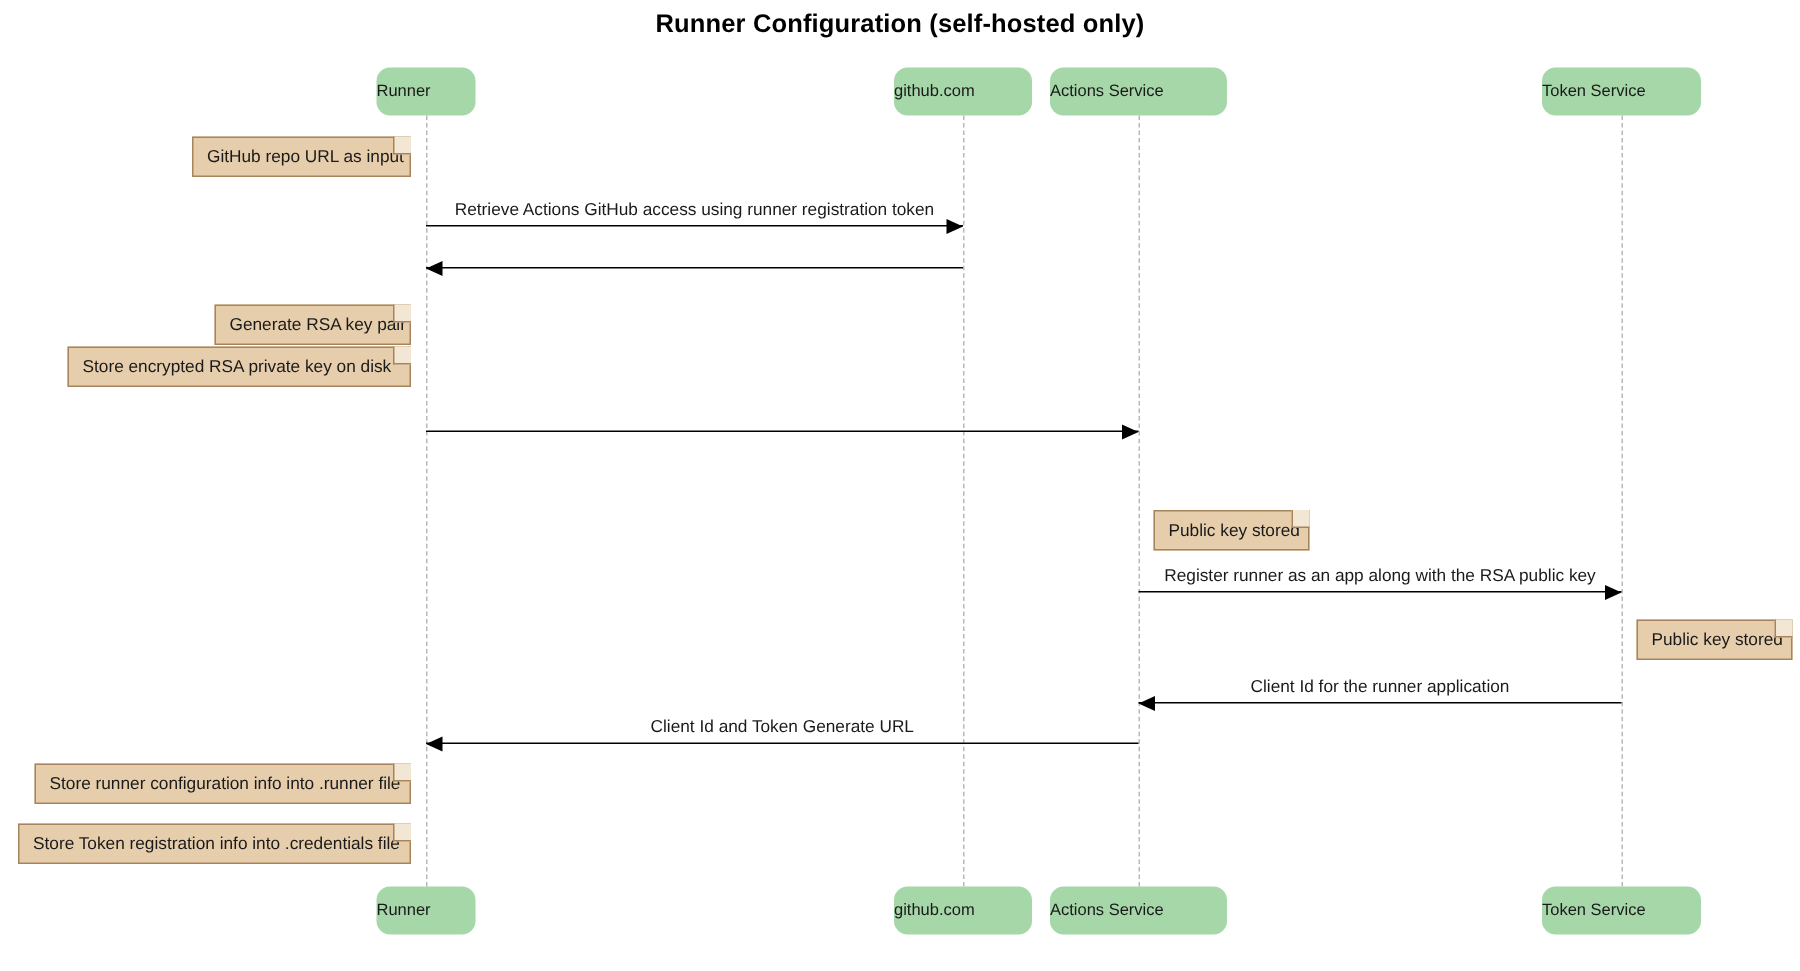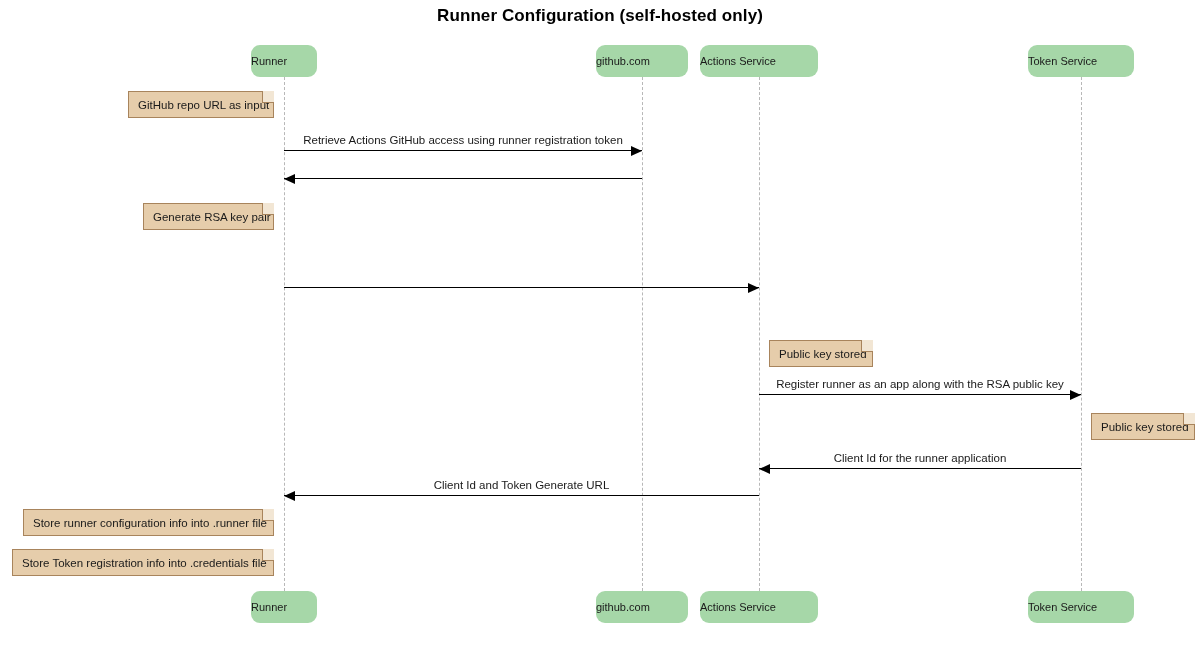--- a/index.html
+++ b/index.html
@@ -151,20 +151,24 @@
     <div class="arrowhead left" style="top: 490.5px; left: 284px;"></div>
     <div class="msg-label" style="left: 284px; width: 475px; top: 479px;">Client Id and Token Generate URL</div>
     <div class="note" style="left: 128px; top: 91px; width: 146px; background: rgb(230, 205, 171); border-color: rgb(168, 132, 92);">
       <span class="fold"></span>
       <span>GitHub repo URL as input</span>
     </div>
     <div class="note" style="left: 143px; top: 191px; width: 131px; background: rgb(230, 205, 171); border-color: rgb(168, 132, 92); margin-top: 12px;">
       <span class="fold"></span>
       <span>Generate RSA key pair</span>
     </div>
+    <div class="note" style="left: 45px; top: 231px; width: 229px; background: rgb(230, 205, 171); border-color: rgb(168, 132, 92);">
+      <span class="fold"></span>
+      <span>Store encrypted RSA private key on disk</span>
+    </div>
     <div class="note" style="left: 769px; top: 340px; width: 104px; background: rgb(230, 205, 171); border-color: rgb(168, 132, 92);">
       <span class="fold"></span>
       <span>Public key stored</span>
     </div>
     <div class="note" style="left: 1091px; top: 413px; width: 104px; background: rgb(230, 205, 171); border-color: rgb(168, 132, 92);">
       <span class="fold"></span>
       <span>Public key stored</span>
     </div>
     <div class="note" style="left: 12px; top: 549px; width: 262px; background: rgb(230, 205, 171); border-color: rgb(168, 132, 92);">
       <span class="fold"></span>

